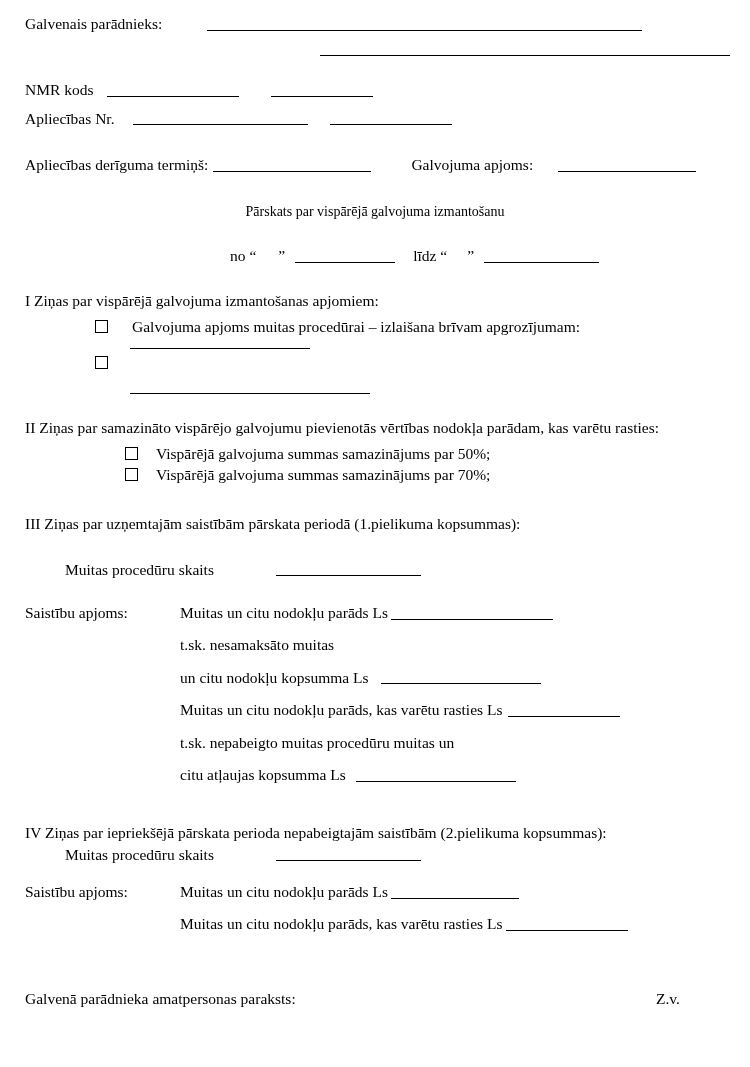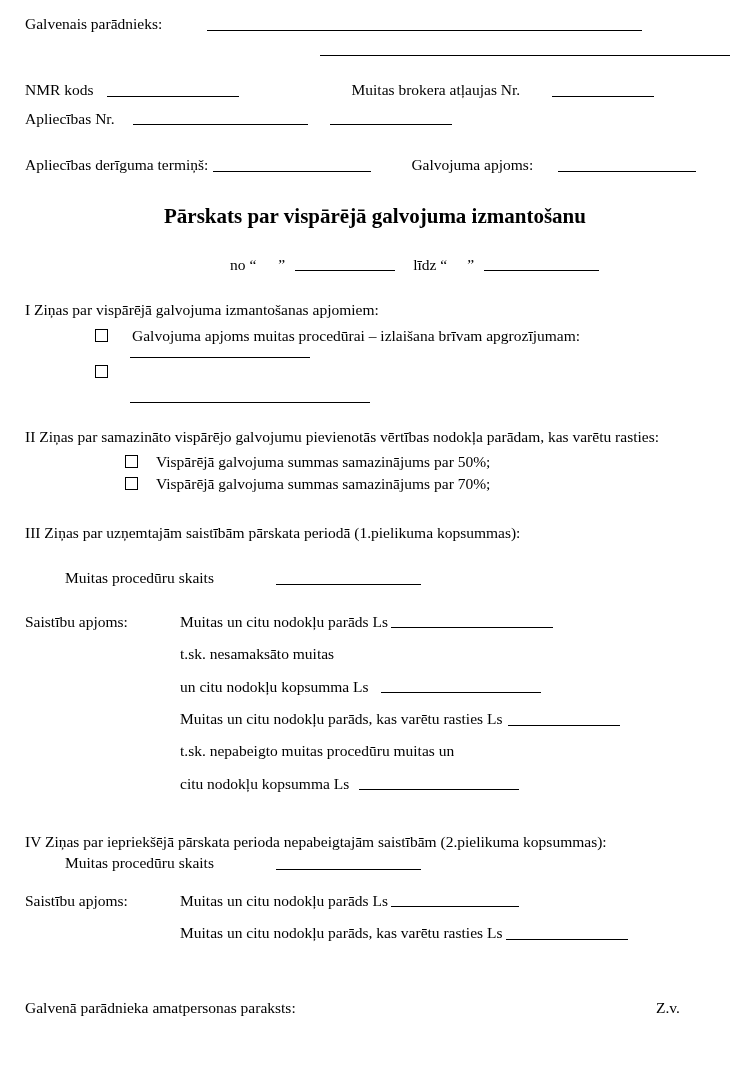--- a/index.html
+++ b/index.html
@@ -25,22 +25,22 @@
   .field-line { border-bottom: 1px solid #000; height: 12px; }
   .cb {
     display: inline-block;
     width: 11px; height: 11px;
     border: 1.3px solid #000;
     flex: 0 0 auto;
     align-self: center;
   }
   .title {
     text-align: center;
-    font-weight: bold;
-    font-size: 21px;
+    font-weight: normal;
+    font-size: 14px;
     margin: 28px 0 26px 0;
   }
   .heading { margin: 0; }
   .qgap { display: inline-block; flex: 0 0 auto; }
   .liab { display: flex; align-items: flex-start; }
   .liab-left { flex: 0 0 155px; }
   .liab-rows { flex: 1 1 auto; }
   .liab-rows .row { margin-bottom: 13px; }
 </style>
 </head>
@@ -52,21 +52,20 @@
     <span>Galvenais parādnieks:</span>
     <span class="line" style="margin-left:45px;width:435px"></span>
   </div>
   <div class="row" style="margin-top:9px">
     <span class="line" style="margin-left:295px;width:410px"></span>
   </div>
 
   <div class="row" style="margin-top:24px">
     <span>NMR kods</span>
     <span class="line" style="margin-left:14px;width:132px"></span>
-    <span style="margin-left:112px">Muitas brokera atļaujas Nr.</span>
     <span class="line" style="margin-left:32px;width:102px"></span>
   </div>
 
   <div class="row" style="margin-top:9px">
     <span>Apliecības Nr.</span>
     <span class="line" style="margin-left:18px;width:175px"></span>
     <span class="line" style="margin-left:22px;width:122px"></span>
   </div>
 
   <div class="row" style="margin-top:27px">
@@ -135,21 +134,21 @@
         <span class="line" style="margin-left:12px;width:160px"></span>
       </div>
       <div class="row">
         <span>Muitas un citu nodokļu parāds, kas varētu rasties Ls</span>
         <span class="line" style="margin-left:6px;width:112px"></span>
       </div>
       <div class="row">
         <span>t.sk. nepabeigto muitas procedūru muitas un</span>
       </div>
       <div class="row">
-        <span>citu nodokļu kopsumma Ls</span>
+        <span>citu atļaujas kopsumma Ls</span>
         <span class="line" style="margin-left:10px;width:160px"></span>
       </div>
     </div>
   </div>
 
   <div class="heading" style="margin-top:26px">IV Ziņas par iepriekšējā pārskata perioda nepabeigtajām saistībām (2.pielikuma kopsummas):</div>
 
   <div class="row" style="padding-left:40px;margin-top:2px">
     <span>Muitas procedūru skaits</span>
     <span class="line" style="margin-left:62px;width:145px"></span>

